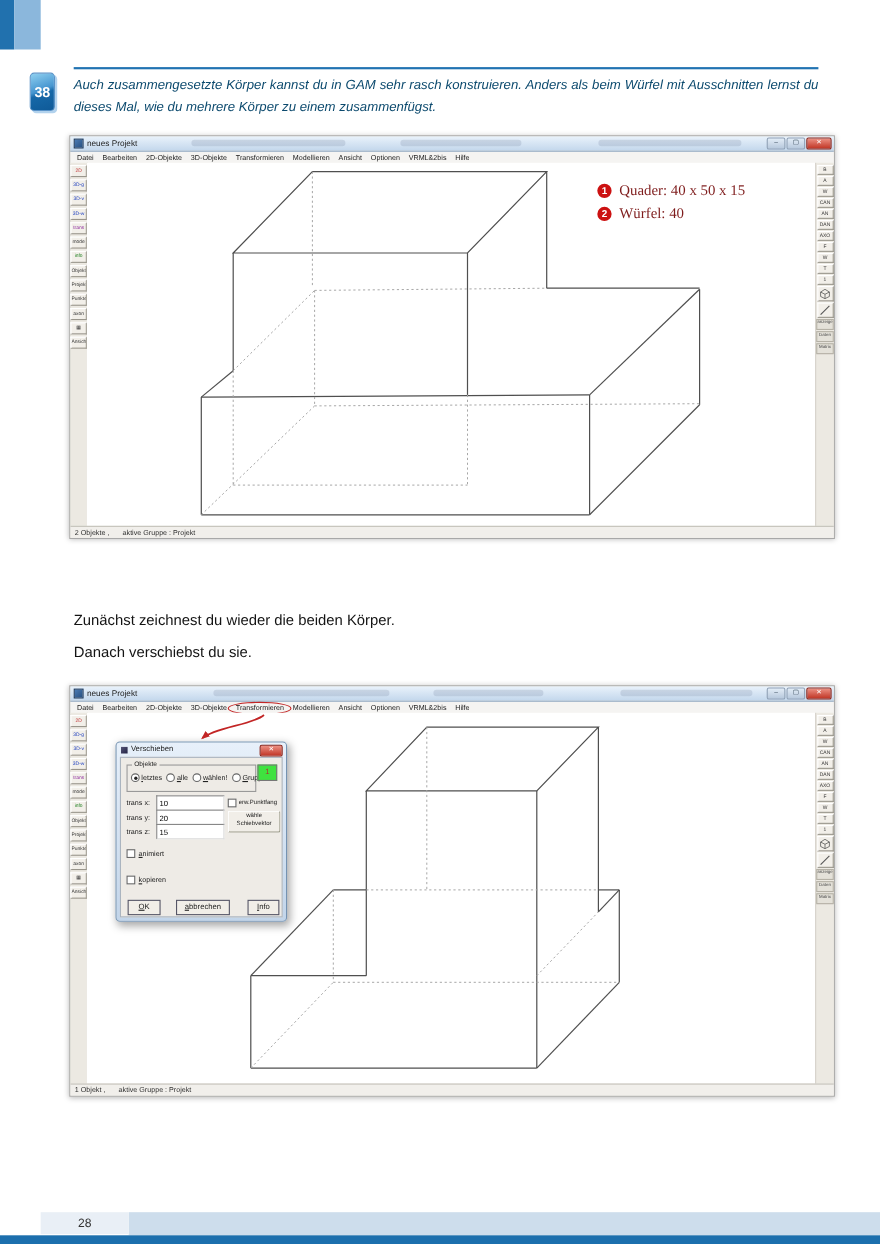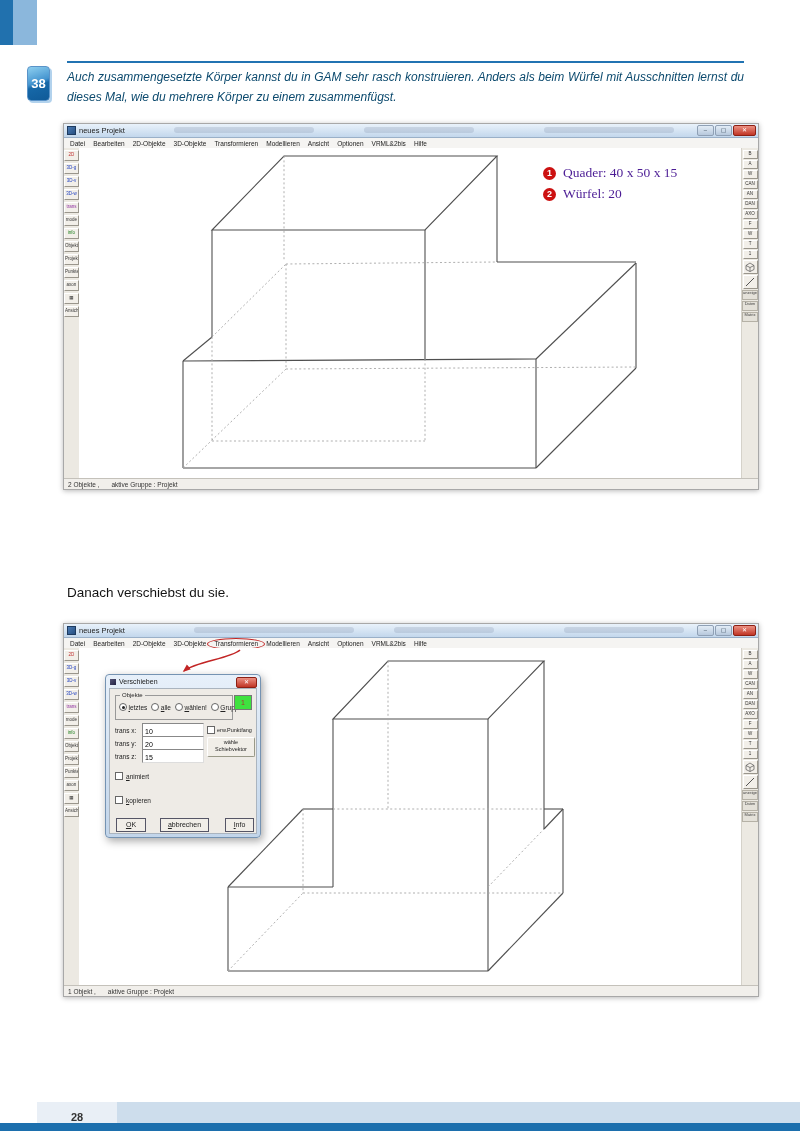--- a/index.html
+++ b/index.html
@@ -59,21 +59,21 @@
   .statusbar{position:absolute;left:0;right:0;bottom:0;height:10px;background:#f1efeb;
              border-top:1px solid #c4c1ba;font-size:6.5px;color:#333;display:flex;
              align-items:center;padding:0 4px;gap:12px;}
   .wire line,.wire polygon,.wire polyline{fill:none;stroke:#4f4f4f;stroke-width:1.1;}
   .wire .dot{stroke:#a6a6a6;stroke-width:.9;stroke-dasharray:2 2.4;}
 
   
   .anno{position:absolute;display:flex;align-items:center;gap:7px;}
   .ball{width:13px;height:13px;border-radius:50%;background:#cc1111;color:#fff;font-size:9px;
         font-weight:bold;text-align:center;line-height:13px;flex:none;}
-  .atext{font-family:"Liberation Serif",serif;font-size:13.5px;color:#4c1d95;white-space:nowrap;}
+  .atext{font-family:"Liberation Serif",serif;font-size:13.5px;color:#7f1d1d;white-space:nowrap;}
 
   
   .dlg{position:absolute;left:41px;top:50px;width:154px;height:162px;
        background:linear-gradient(#e7f0fa,#c2d5ea);border:1px solid #7593b2;border-radius:4px;
        box-shadow:2px 3px 8px rgba(0,0,0,.35);z-index:5;}
   .dtbar{height:13px;display:flex;align-items:center;padding:0 4px;font-size:7px;color:#1a1a1a;position:relative;}
   .dico{width:6px;height:6px;background:linear-gradient(135deg,#557,#224);margin-right:3px;flex:none;}
   .dclose{position:absolute;right:3px;top:2px;width:19px;height:9px;
           background:linear-gradient(#ec9083,#c03525);border:1px solid #8c2014;border-radius:2px;
           color:#fff;font-size:6px;line-height:8px;text-align:center;}
@@ -101,23 +101,23 @@
   .vecbtn{position:absolute;left:97px;top:48px;width:46px;height:17px;background:#f1eee8;
        border:1px solid;border-color:#fff #998 #998 #fff;border-radius:2px;font-size:5.5px;
        line-height:7px;text-align:center;padding-top:1px;}
   .ckrow{position:absolute;left:5px;display:flex;gap:3px;align-items:center;}
   .dbtn{position:absolute;height:12px;background:#f1eee8;border:1px solid #556;font-size:7px;
        text-align:center;line-height:11px;}
   .dbtn::first-letter{text-decoration:underline;}
   .arrowsvg{position:absolute;left:110px;top:25px;width:80px;height:26px;z-index:6;pointer-events:none;}
 
   
-  .footer-box{left:37px;top:1102px;width:80px;height:30px;background:#e9eff6;
+  .footer-box{left:37px;top:1102px;width:80px;height:20px;background:#e9eff6;
               display:flex;align-items:center;justify-content:center;font-size:11px;
-              font-weight:bold;color:#333;}
+              font-weight:normal;color:#333;}
   .footer-bar{left:117px;top:1102px;width:683px;height:21px;background:#cdddec;}
   .footer-title{left:0;top:1102px;width:800px;height:21px;display:flex;align-items:center;
               justify-content:center;font-size:12px;color:#222;}
   .footer-dark{left:0;top:1123px;width:800px;height:8px;background:#1c6fad;}
 </style>
 </head>
 <body>
 
 <div class="page">
 
@@ -193,21 +193,21 @@
         <line class="dot" x1="133" y1="293" x2="346" y2="293"></line>
         <line class="dot" x1="133" y1="189" x2="133" y2="293"></line>
         <line class="dot" x1="205" y1="8" x2="205" y2="113"></line>
       </svg>
       <div class="anno" style="left:464px;top:17px">
         <span class="ball">1</span>
         <span class="atext">Quader: 40 x 50 x 15</span>
       </div>
       <div class="anno" style="left:464px;top:38px">
         <span class="ball">2</span>
-        <span class="atext">Würfel: 20</span>
+        <span class="atext">Würfel: 40</span>
       </div>
     </div>
     <div class="rtb">
       <div class="rtbgrp">
 
       <span class="tbbtn">B</span>
           <span class="tbbtn">A</span>
           <span class="tbbtn">W</span>
           <span class="tbbtn">CAN</span>
           <span class="tbbtn">AN</span>
@@ -234,20 +234,21 @@
           <span class="chip">Daten</span>
           <span class="chip">Matrix</span>
         </div>
     </div>
     <div class="statusbar">
       <span>2 Objekte ,</span>
       <span>aktive Gruppe : Projekt</span>
     </div>
   </div>
 
+  <div class="abs midtext" style="top:556px;left:67px">Zunächst zeichnest du wieder die beiden Körper.</div>
   <div class="abs midtext" style="top:585px;left:67px">Danach verschiebst du sie.</div>
 
   <div class="gamwin" id="shot2">
     <div class="tbar">
       <span class="appico"></span>
       <span class="wttl">neues Projekt</span>
       <span class="smudge" style="left:130px;width:160px"></span>
       <span class="smudge" style="left:330px;width:100px"></span>
       <span class="smudge" style="left:500px;width:120px"></span>
       <span class="winctl">

